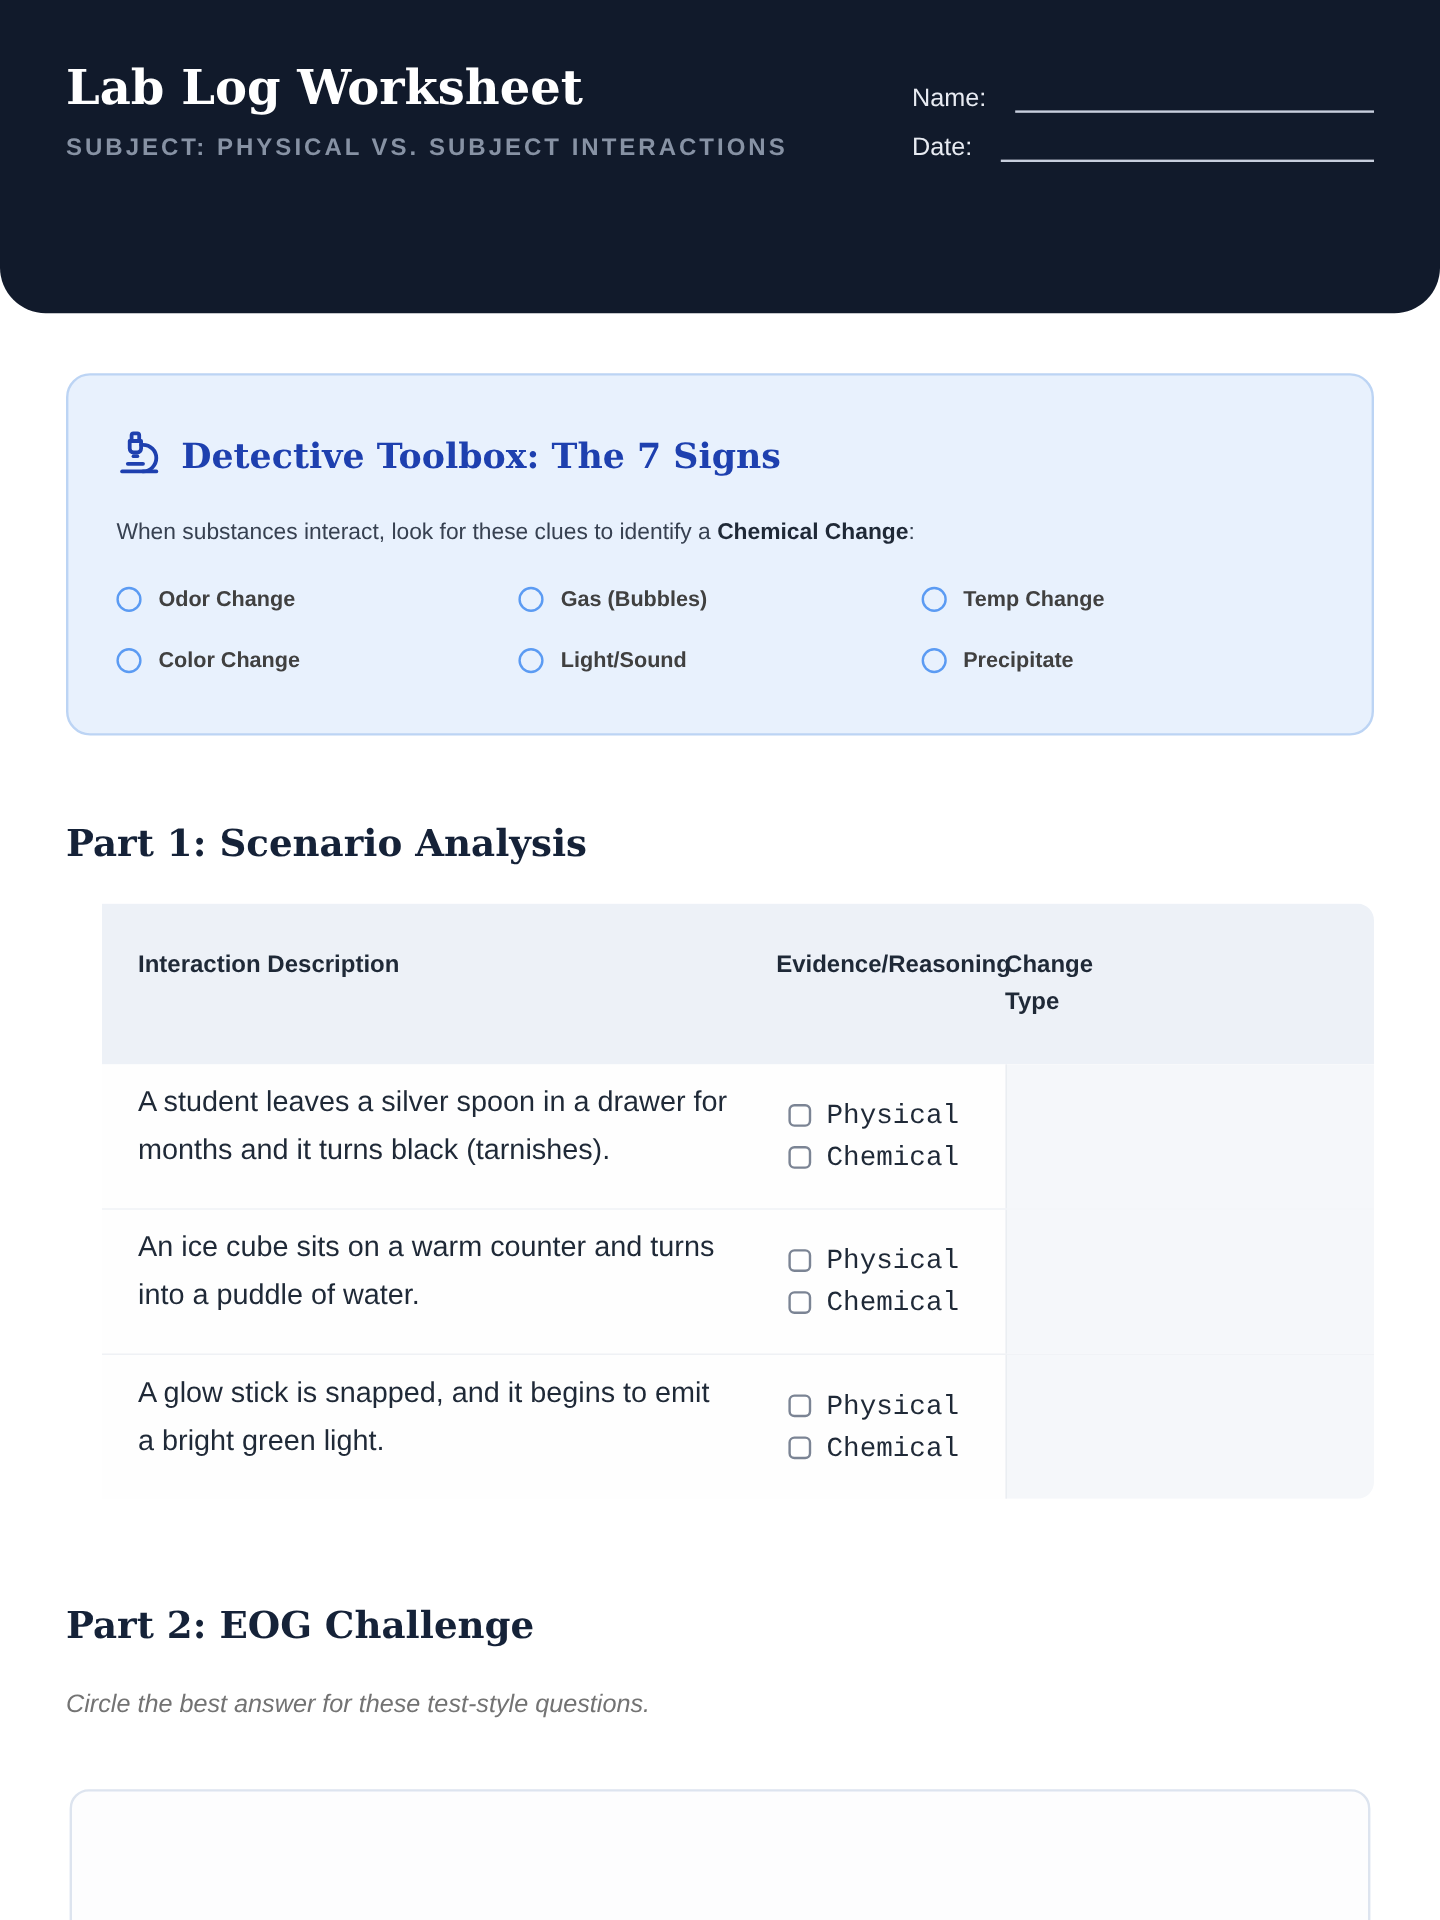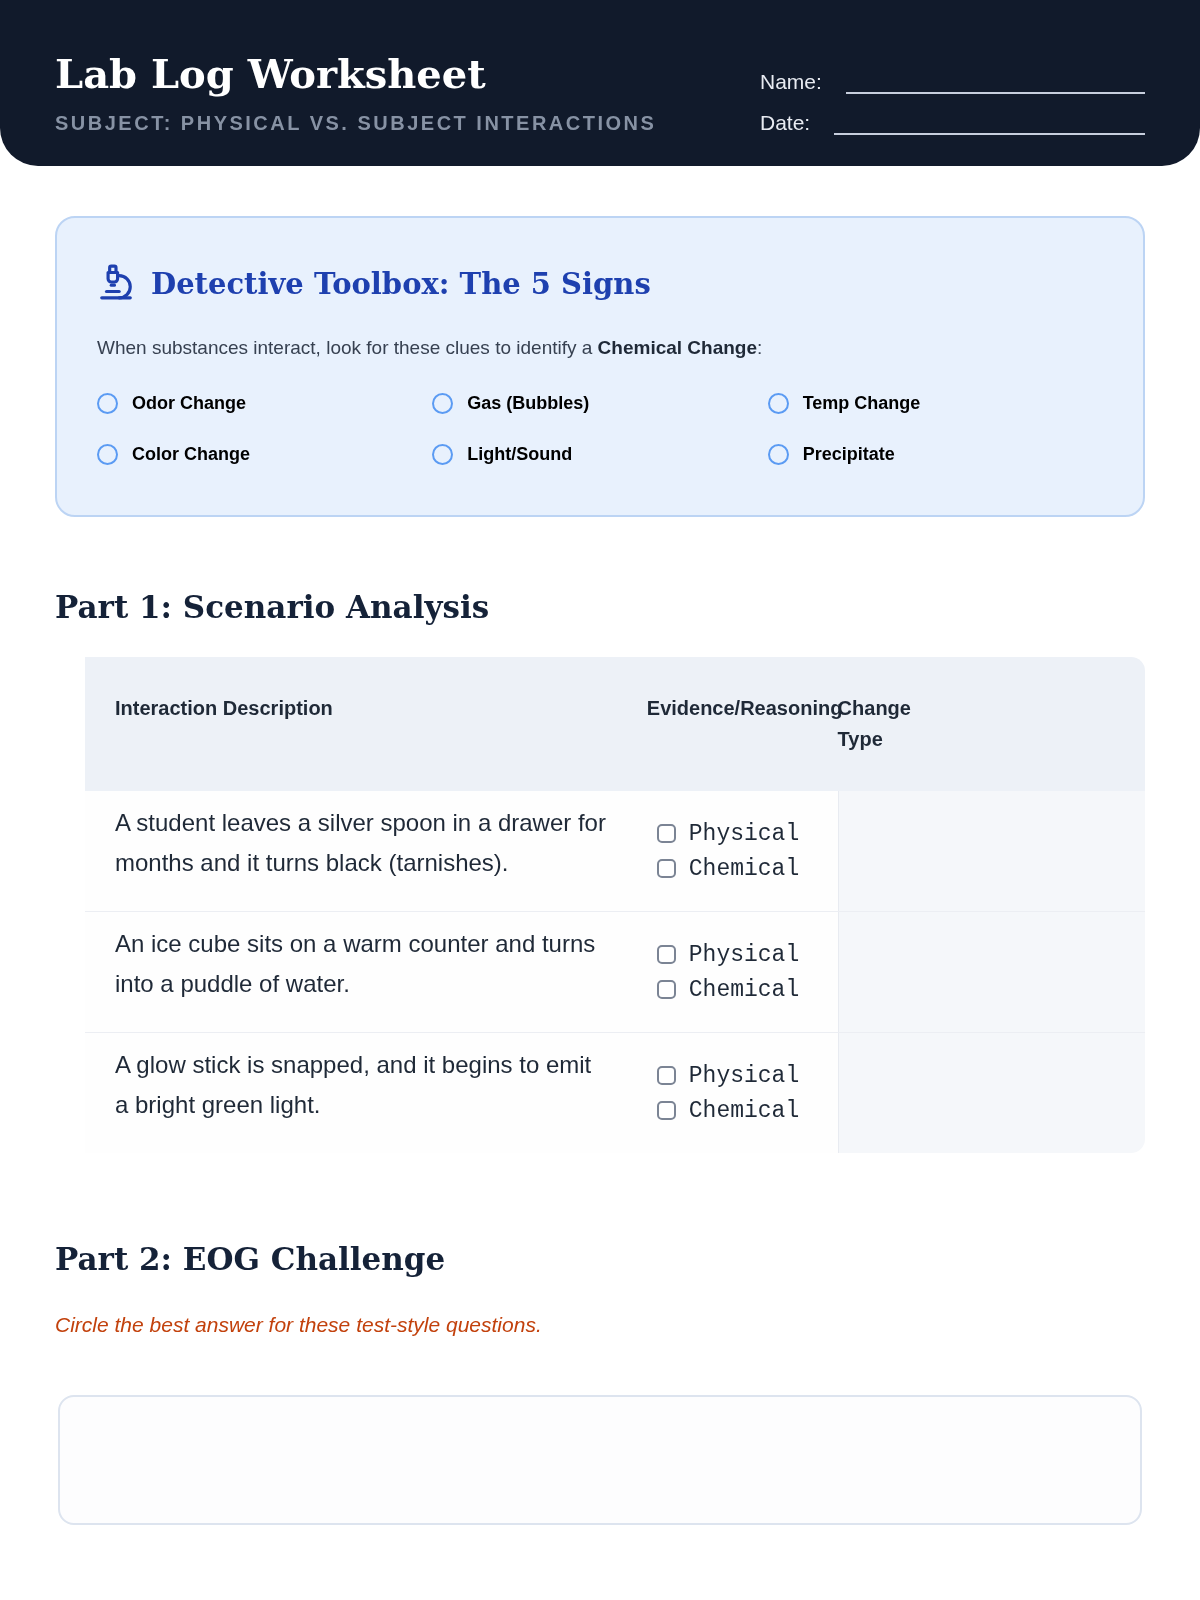--- a/index.html
+++ b/index.html
@@ -5,21 +5,21 @@
   * { margin: 0; padding: 0; box-sizing: border-box; }
   html, body {
     width: 1200px; height: 1600px;
     overflow: hidden;
     background: #ffffff;
     font-family: "Liberation Sans", "DejaVu Sans", sans-serif;
   }
   
   .header {
     background: #111a2b;
-    height: 166px;
+    height: 261px;
     border-radius: 0 0 38px 38px;
     padding: 52px 55px 0 55px;
     display: flex;
     justify-content: space-between;
     align-items: flex-start;
   }
   .header-left { display: flex; flex-direction: column; gap: 16px; }
   .page-title {
     font-family: "DejaVu Serif", "Liberation Serif", serif;
     font-weight: 700;
@@ -78,21 +78,21 @@
     row-gap: 30px;
   }
   .sign-item { display: flex; align-items: center; gap: 14px; }
   .sign-circle {
     width: 21px; height: 21px;
     border: 2.5px solid #5b9bf3;
     border-radius: 50%;
     background: transparent;
     flex: 0 0 auto;
   }
-  .sign-label { font-size: 18px; font-weight: 700; color: #000000; }
+  .sign-label { font-size: 18px; font-weight: 700; color: #404040; }
   
   .section-title {
     font-family: "DejaVu Serif", "Liberation Serif", serif;
     font-weight: 700;
     font-size: 31px;
     color: #152238;
     margin: 0 55px;
   }
   .part1-title { margin-top: 72px; }
   .part2-title { margin-top: 88px; }
@@ -136,21 +136,21 @@
     border-radius: 5px;
     background: #ffffff;
     flex: 0 0 auto;
   }
   .option-label { font-size: 23px; color: #1f2937; font-family: Liberation Mono, monospace; }
   
   .instruction {
     margin: 36px 55px 0 55px;
     font-style: italic;
     font-size: 21px;
-    color: #c2410c;
+    color: #737373;
   }
   .question-box {
     margin: 58px 58px 0 58px;
     height: 130px;
     border: 2px solid #dde4ef;
     border-radius: 16px;
     background: #fdfdfe;
   }
 </style>
 </head>
@@ -178,21 +178,21 @@
     <span>
       <svg class="microscope" viewBox="0 0 24 24" fill="none" stroke="#1e40af" stroke-width="2" stroke-linecap="round" stroke-linejoin="round">
         <path d="M6 18h8"></path>
         <path d="M3 22h18"></path>
         <path d="M14 22a7 7 0 1 0 0-14h-1"></path>
         <path d="M9 14h2"></path>
         <path d="M9 12a2 2 0 0 1-2-2V6h6v4a2 2 0 0 1-2 2Z"></path>
         <path d="M12 6V3a1 1 0 0 0-1-1H9a1 1 0 0 0-1 1v3"></path>
       </svg>
     </span>
-    <span class="toolbox-title">Detective Toolbox: The 5 Signs</span>
+    <span class="toolbox-title">Detective Toolbox: The 7 Signs</span>
   </div>
   <div class="toolbox-intro">
     <span>When substances interact, look for these clues to identify a </span><strong>Chemical Change</strong><span>:</span>
   </div>
   <div class="signs-grid">
     <div class="sign-item">
       <span class="sign-circle"></span>
       <span class="sign-label">Odor Change</span>
     </div>
     <div class="sign-item">

